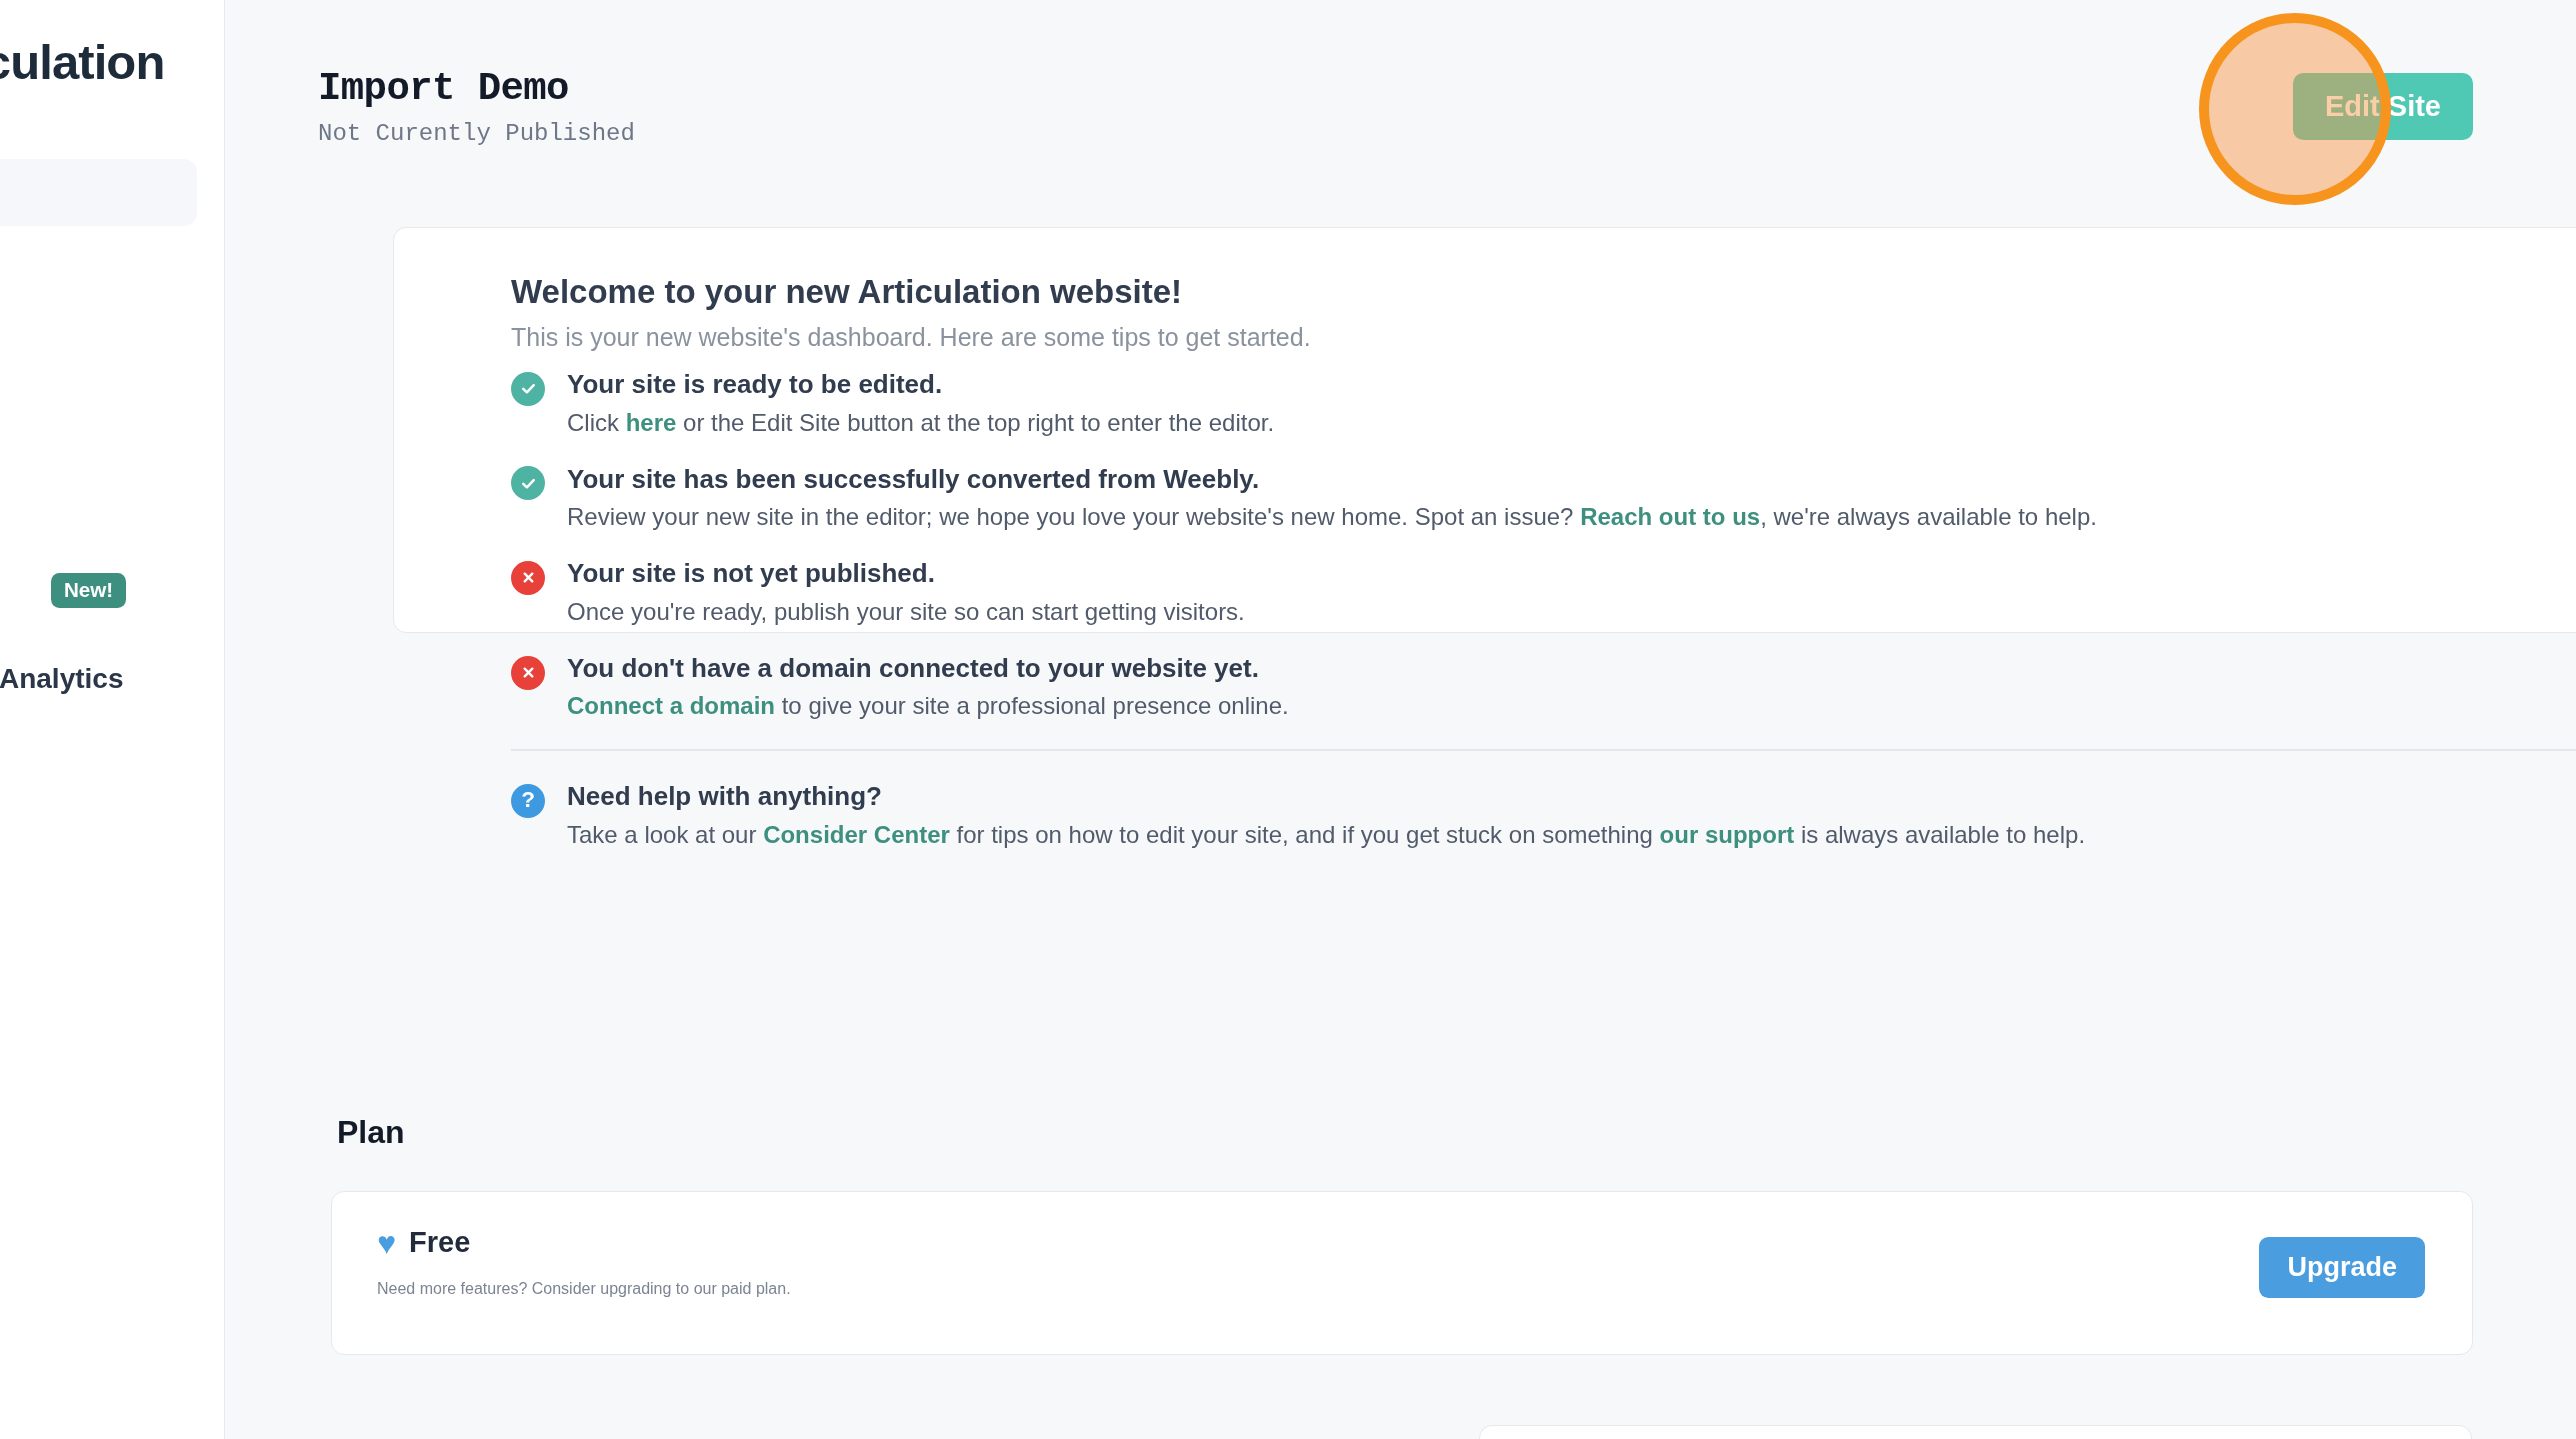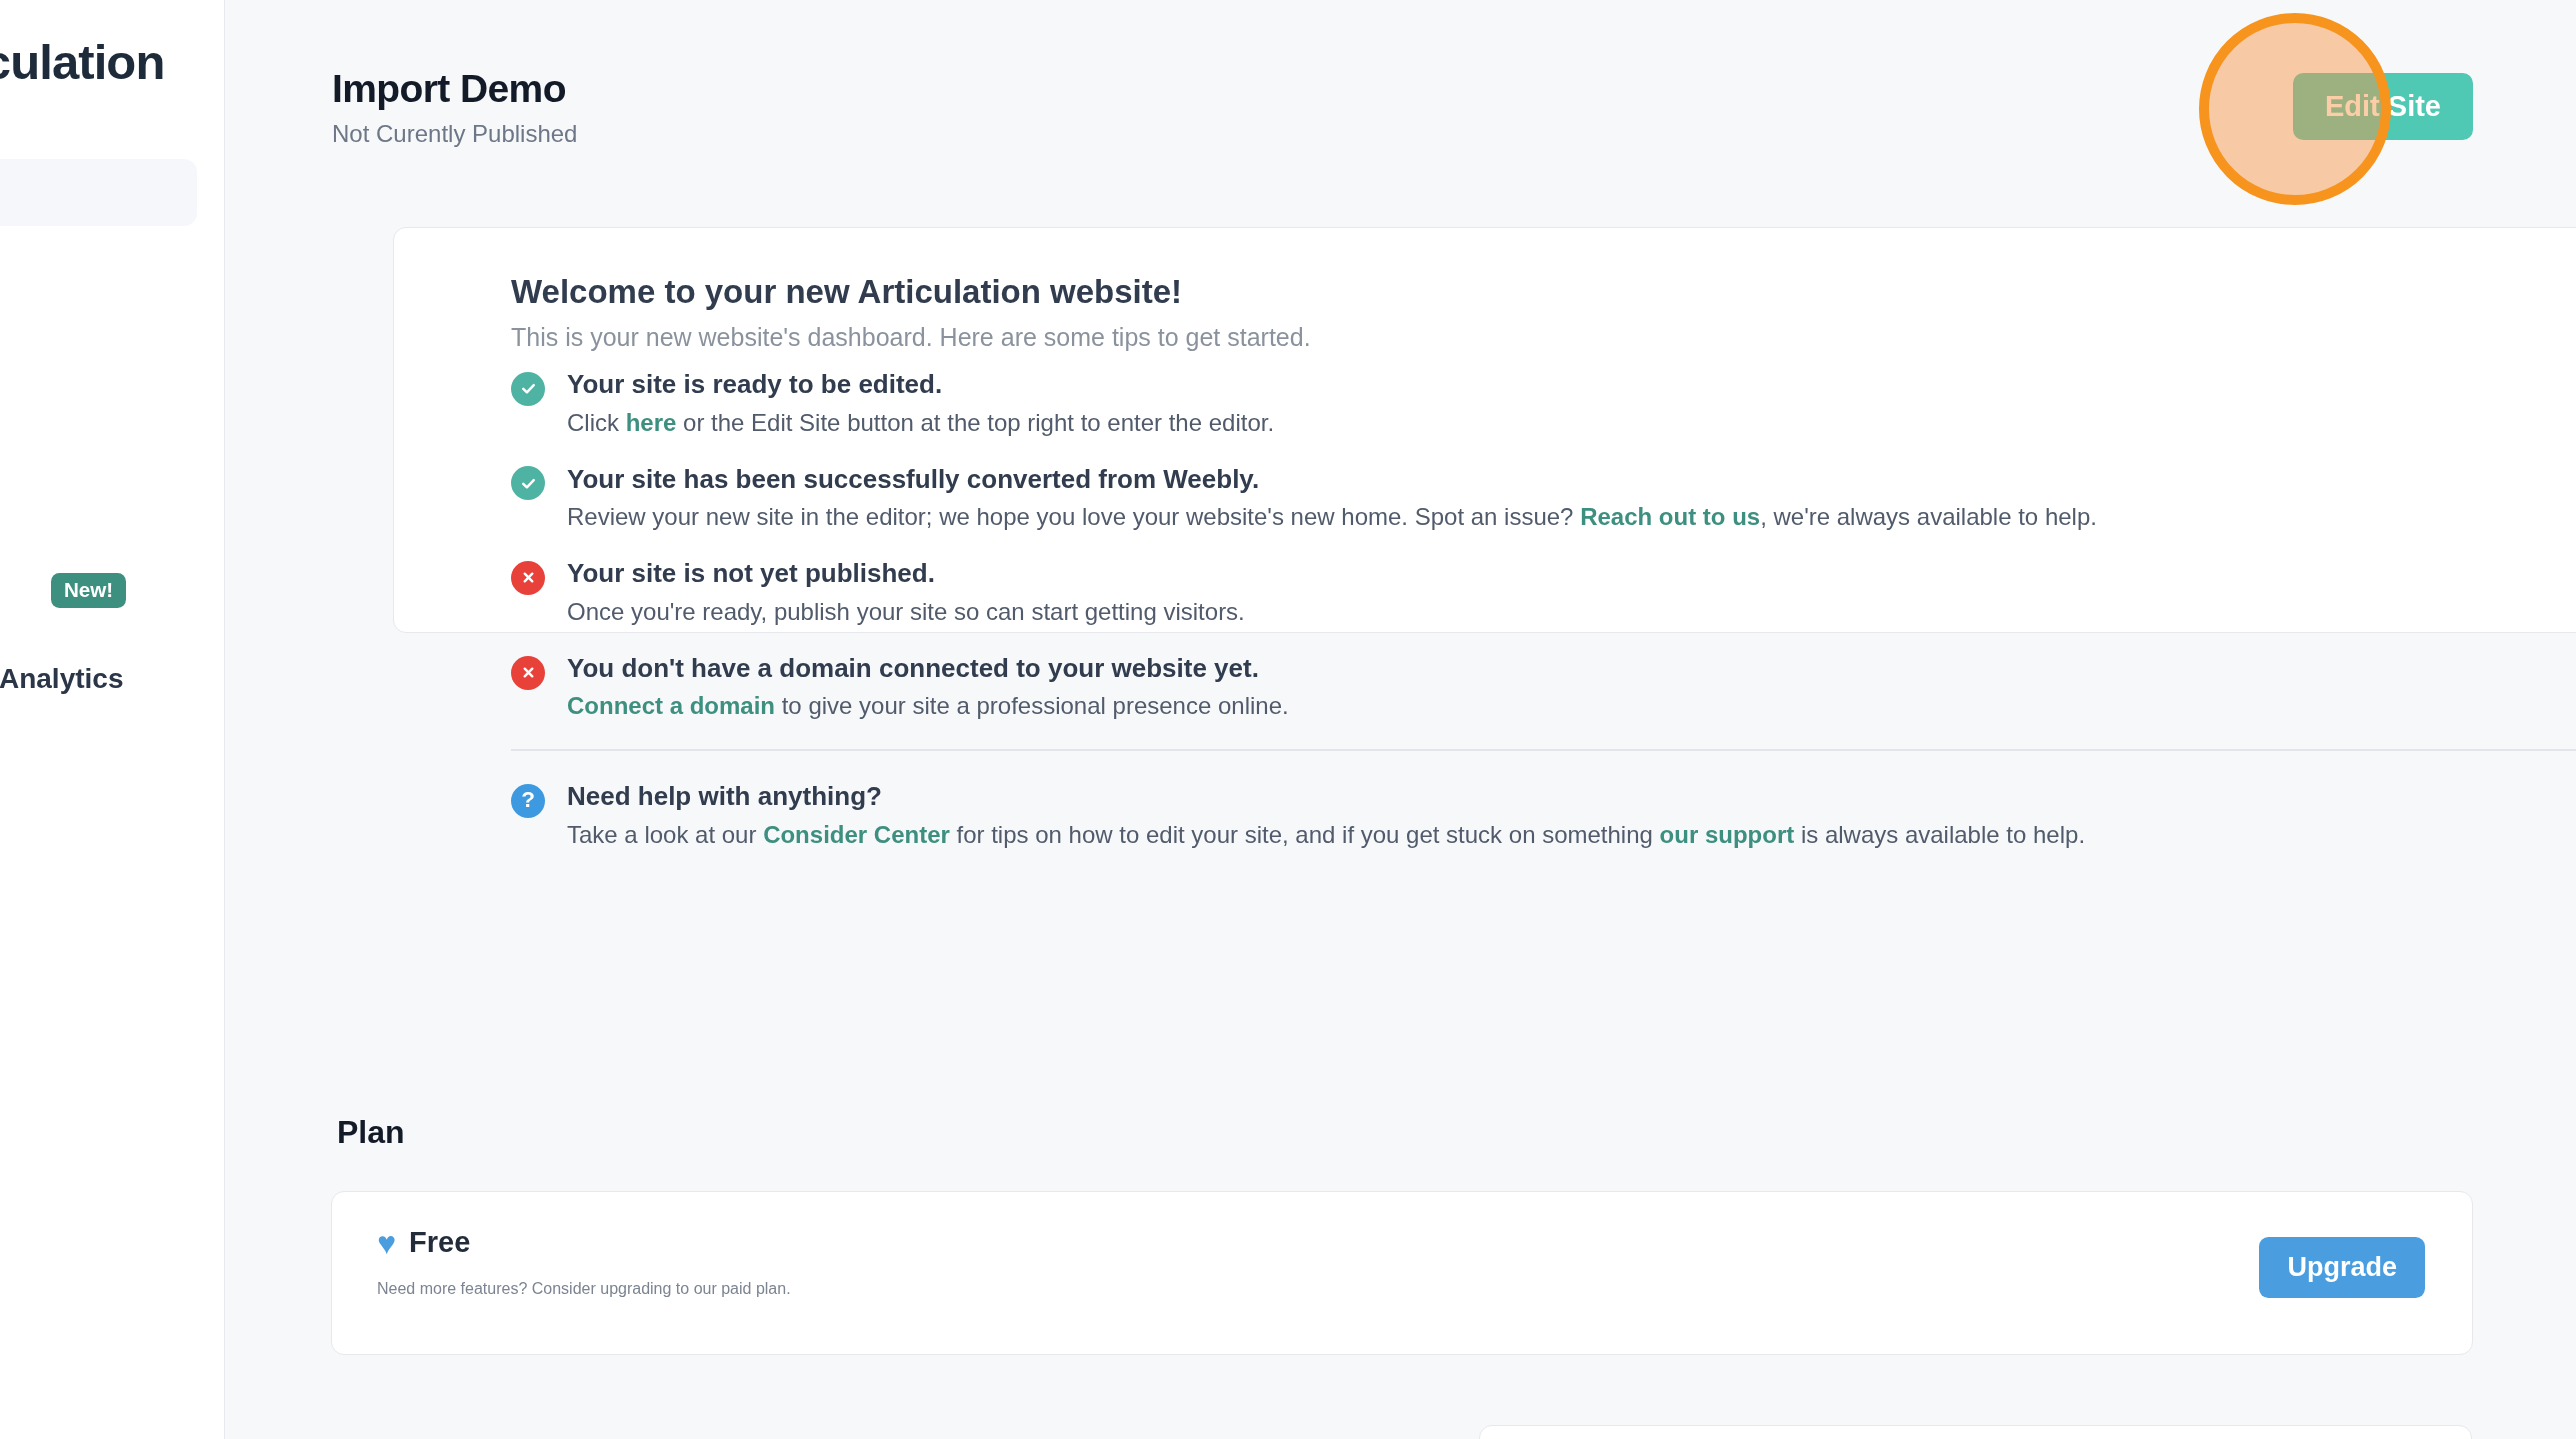--- a/index.html
+++ b/index.html
@@ -77,22 +77,23 @@
   .main {
     position: relative;
     flex: 1 1 auto;
     height: 100%;
     background: #f7f8fa;
     overflow: hidden;
   }
 
   .page-head {
     position: absolute;
-    left: 107px;
+    left: 93px;
     top: 67px;
+    font-family: Liberation Mono, monospace;
   }
   .page-title {
     font-size: 39px;
     font-weight: bold;
     color: #141b28;
     letter-spacing: -0.6px;
   }
   .page-subtitle {
     margin-top: 9.4px;
     font-size: 24px;

